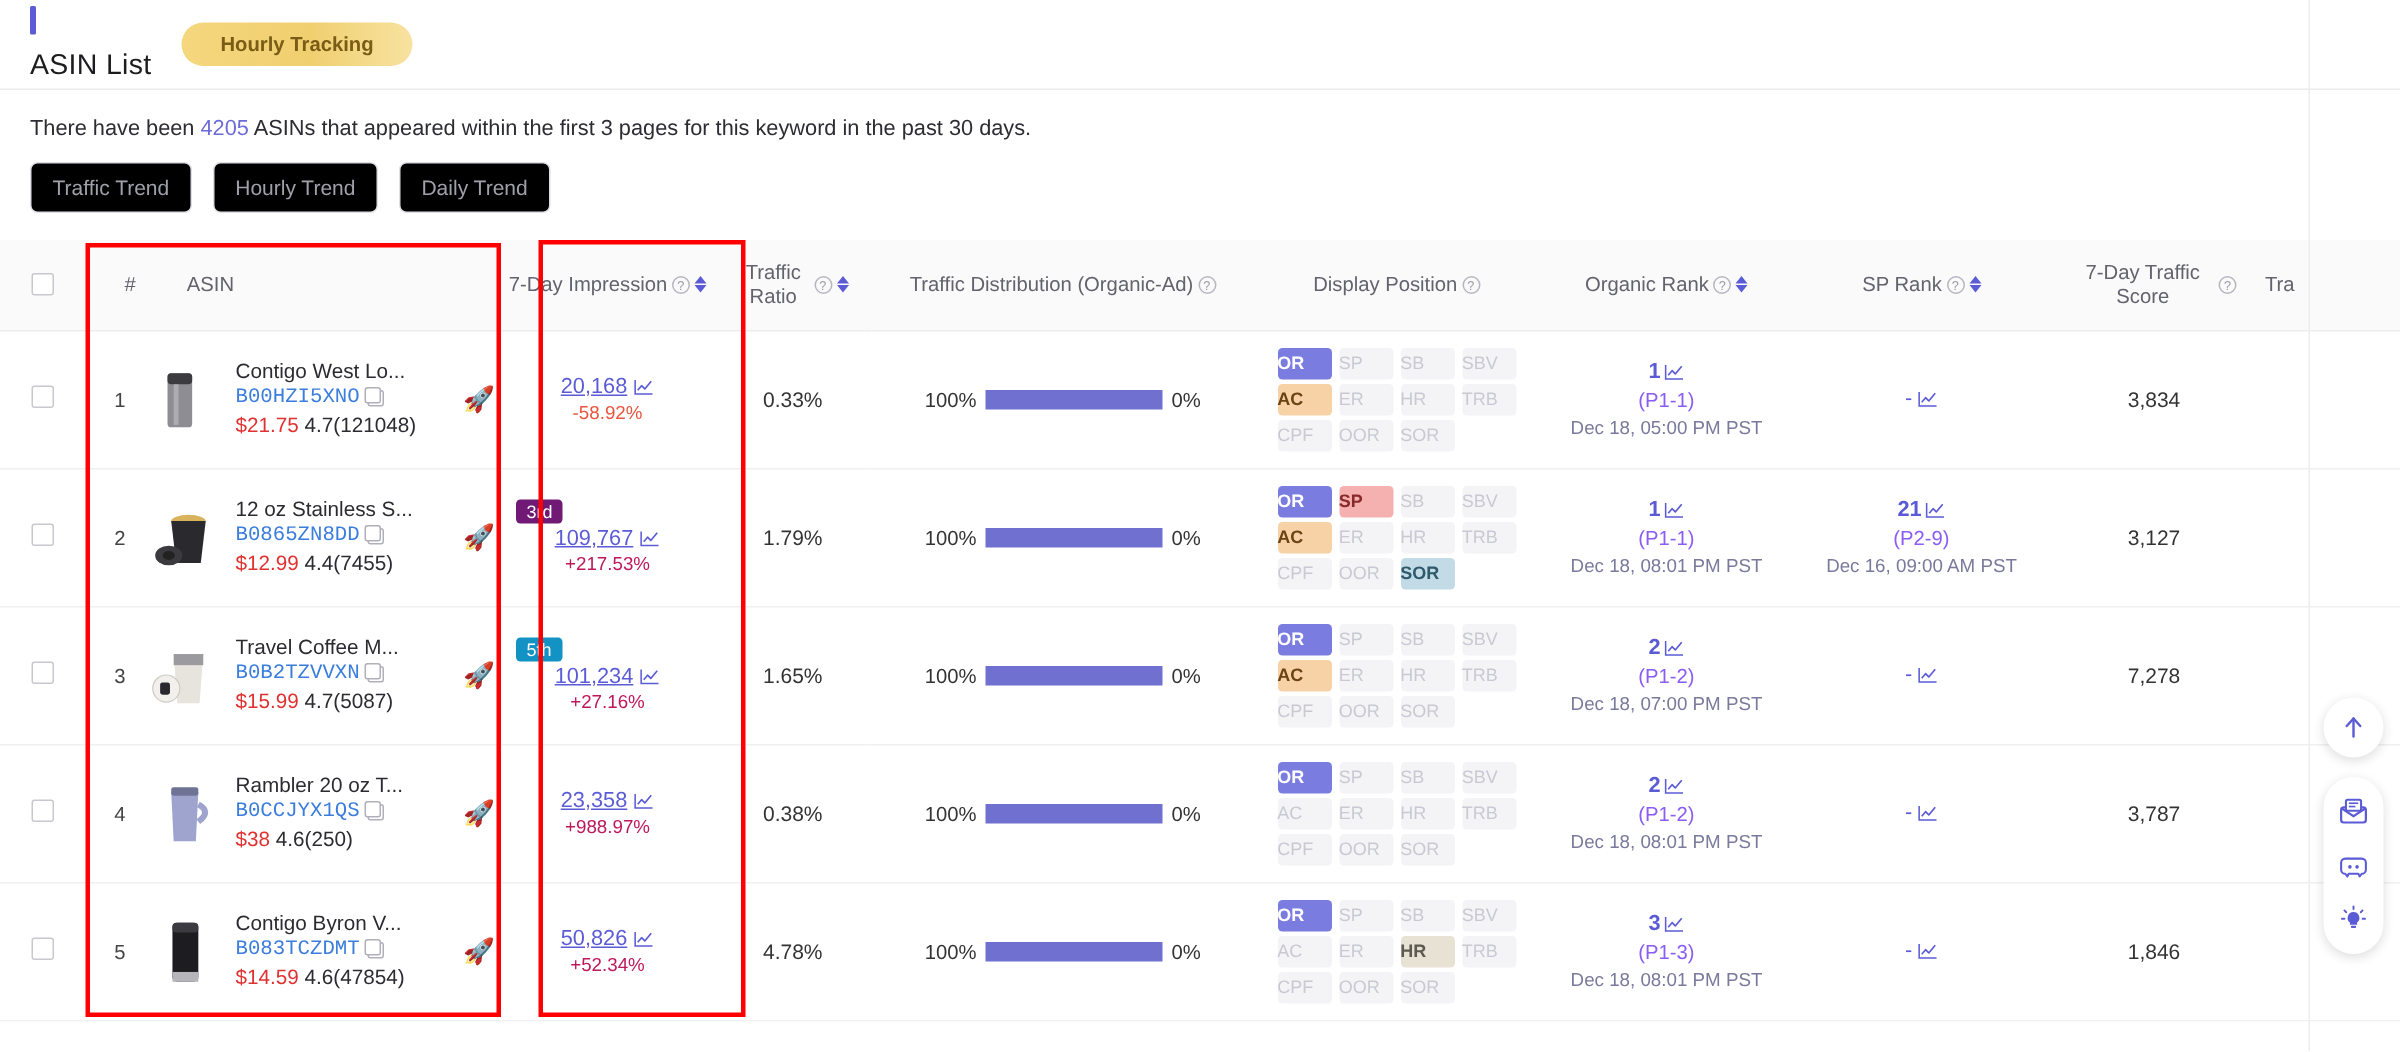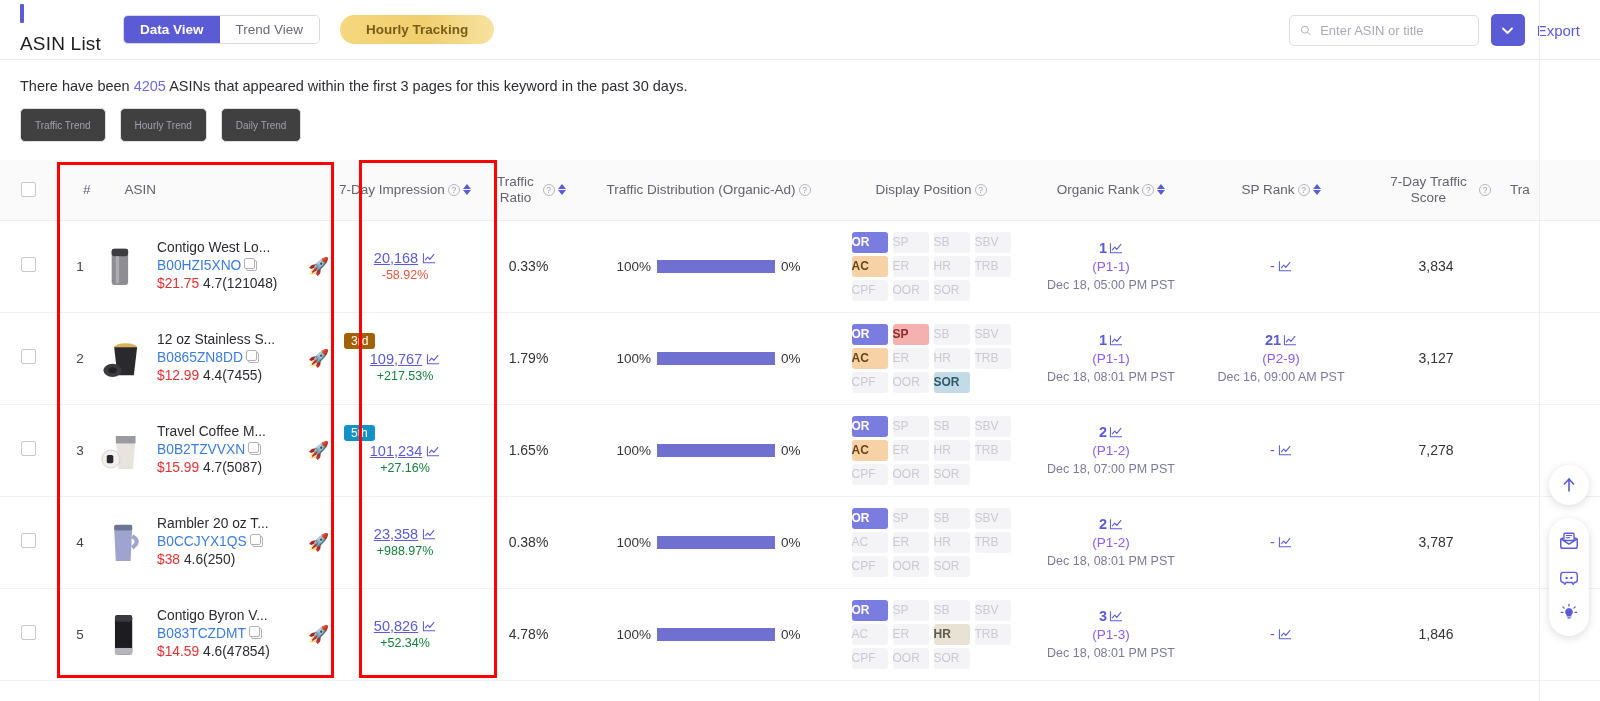--- a/index.html
+++ b/index.html
@@ -73,21 +73,21 @@
   .info-line {
     padding:18px 20px 0 20px;
     font-size:14.5px; color:#2c2c33;
   }
   .info-count { color:#6c6cd8; }
 
   .trend-btns { display:flex; gap:14px; padding:14px 20px 0 20px; }
   .trend-btn {
     height:29px; display:flex; align-items:center; justify-content:center;
     padding:16px 14px; border:1px solid #dedee5; border-radius:5px;
-    font-size:10px; color:#a0a0ab; background:#404040; cursor:pointer;
+    font-size:14px; color:#a0a0ab; background:#000000; cursor:pointer;
     white-space:nowrap;
   }
 
   
   .table-wrap { margin-top:18px; width:1600px; overflow:hidden; position:relative; }
   table { border-collapse:collapse; width:1640px; table-layout:fixed; }
 
   thead th {
     background:#fafafb;
     font-weight:400; font-size:13.5px; color:#63636e;
@@ -117,37 +117,37 @@
 
   
   .prod-cell { display:flex; align-items:center; gap:10px; text-align:left; padding-left:8px; }
   .rank-num { width:22px; font-size:13.5px; color:#444; flex:none; text-align:center; }
   .prod-img {
     width:46px; height:58px; flex:none; display:flex; align-items:center; justify-content:center;
     background:#fff;
   }
   .prod-meta { min-width:0; flex:1; line-height:1.32; }
   .prod-title { font-size:13.8px; color:#2b2b31; white-space:nowrap; overflow:hidden; text-overflow:ellipsis; }
-  .prod-asin { font-size:13.8px; color:#3b7ddd; display:flex; align-items:center; gap:5px; }
+  .prod-asin { font-size:13.8px; color:#3b7ddd; display:flex; align-items:center; gap:5px;font-family:Liberation Mono, monospace; }
   .copy-ico { width:11px; height:11px; border:1px solid #b0b0bb; border-radius:2px; position:relative; flex:none; }
   .copy-ico:after { content:""; position:absolute; left:-3px; top:-3px; width:9px; height:9px; border:1px solid #b0b0bb; border-radius:2px; background:#fff; }
   .prod-price-line { font-size:13.8px; }
   .price { color:#e03131; }
   .rating { color:#2b2b31; }
   .rocket { font-size:17px; flex:none; align-self:center; color:#f0c040; }
 
   
   .imp-cell { display:flex; flex-direction:column; align-items:center; justify-content:center; gap:2px; }
   .imp-badge {
     font-size:12px; color:#fff; border-radius:3px; padding:1px 7px; align-self:flex-start;
     margin-left:6px;
   }
   .imp-value { font-size:14.5px; color:#5b5bd6; text-decoration:underline; display:flex; align-items:center; gap:4px; cursor:pointer; }
   .imp-delta { font-size:12.5px; }
-  .delta-up { color:#15803d; }
+  .delta-up { color:#be185d; }
   .delta-dn { color:#e8553e; }
 
   
   .dist-cell { display:flex; align-items:center; justify-content:center; gap:6px; font-size:13.5px; }
   .dist-bar { width:118px; height:13px; background:#e9e9f2; display:flex; }
   .dist-bar i { display:block; height:100%; background:#6f70d0; }
 
   
   .pos-grid {
     display:grid; grid-template-columns:repeat(4, 36px); gap:3px 5px;
@@ -199,42 +199,23 @@
 </style>
 </head>
 <body>
 
 <div class="header">
   <div class="title-wrap">
     <div class="title-bar"></div>
     <div class="page-title">ASIN List</div>
   </div>
 
-  <div class="seg">
-    <div class="seg-btn active">Data View</div>
-    <div class="seg-btn">Trend View</div>
-  </div>
 
   <div class="pill-hourly">Hourly Tracking</div>
 
-  <div class="header-right">
-    <div class="search-box">
-      <svg width="13" height="13" viewBox="0 0 16 16">
-        <circle cx="6.8" cy="6.8" r="4.8" fill="none" stroke="#a9a9b4" stroke-width="1.3"></circle>
-        <line x1="10.4" y1="10.4" x2="14.4" y2="14.4" stroke="#a9a9b4" stroke-width="1.3"></line>
-      </svg>
-      <input placeholder="Enter ASIN or title" style="">
-    </div>
-    <div class="dd-btn">
-      <svg width="13" height="9" viewBox="0 0 13 9">
-        <polyline points="2,2.5 6.5,7 11,2.5" fill="none" stroke="#fff" stroke-width="1.8" stroke-linecap="round" stroke-linejoin="round"></polyline>
-      </svg>
-    </div>
-    <div class="export-link">Export</div>
-  </div>
 </div>
 
 <div class="info-line">
   <span>There have been </span><span class="info-count">4205</span><span> ASINs that appeared within the first 3 pages for this keyword in the past 30 days.</span>
 </div>
 
 <div class="trend-btns">
   <div class="trend-btn">Traffic Trend</div>
   <div class="trend-btn">Hourly Trend</div>
   <div class="trend-btn">Daily Trend</div>
@@ -445,21 +426,21 @@
         <div class="prod-price-line">
           <span class="price">$12.99</span>
           <span class="rating">4.4(7455)</span>
         </div>
       </div>
       <div class="rocket">🚀</div>
     </div>
           </td>
           <td>
             <div class="imp-cell">
-      <div class="imp-badge" style="background:#a16207">3rd</div>
+      <div class="imp-badge" style="background:#701a75">3rd</div>
       <div class="imp-value">
         <span>109,767</span>
                 <svg width="14" height="12" viewBox="0 0 16 14">
   <polyline points="1.5,1.5 1.5,12.5 15,12.5" fill="none" stroke="#5b5bd6" stroke-width="1.2"></polyline>
   <polyline points="3.5,9.5 6.5,6 9,8.5 14,2.5" fill="none" stroke="#5b5bd6" stroke-width="1.3" stroke-linejoin="round"></polyline>
                 </svg>
       </div>
       <div class="imp-delta delta-up">+217.53%</div>
     </div>
           </td>

